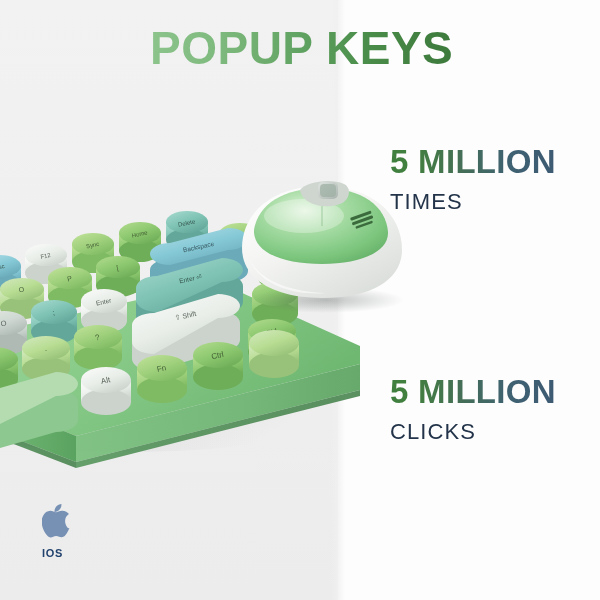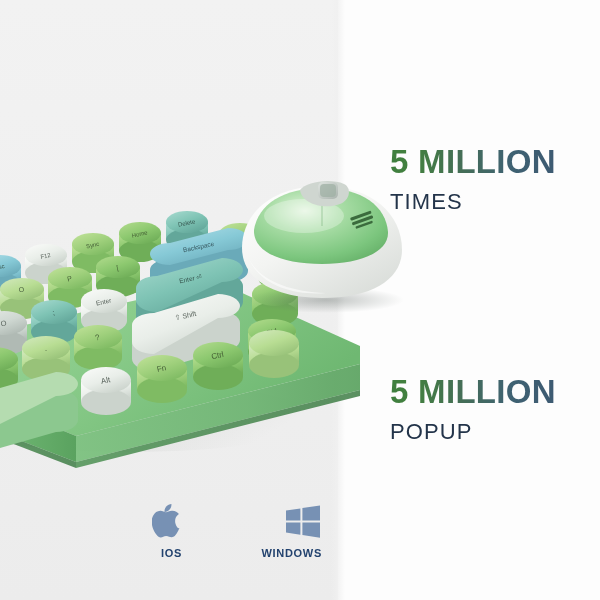--- a/index.html
+++ b/index.html
@@ -29,21 +29,21 @@
   .stat .big{font-size:33px;font-weight:bold;line-height:1.02;letter-spacing:.3px;white-space:nowrap;
     background:linear-gradient(90deg,#3f7f3f 0%,#43803f 14%,#456f56 42%,#3f6272 72%,#3d5a72 100%);
     -webkit-background-clip:text;background-clip:text;color:transparent;text-align:right;
     -webkit-text-fill-color:transparent;}
   .stat .sub{font-size:22px;color:#23344a;letter-spacing:1.1px;line-height:1.15;margin-top:10px;}
   .stat-times{top:145px;}
   .stat-clicks{top:375px;}
 
   
   .platforms{position:absolute;left:42px;top:495px;width:280px;height:80px;display:flex;}
-  .plat{flex:1;display:flex;flex-direction:column;align-items:flex-end;}
+  .plat{flex:1;display:flex;flex-direction:column;align-items:flex-start;}
   .plat .glyph{height:44px;display:flex;align-items:flex-end;justify-content:center;}
   .plat .plabel{margin-top:8px;font-size:11px;font-weight:bold;color:#22426e;letter-spacing:.7px;}
 
   
   #kb{position:absolute;left:-40px;top:150px;width:400px;height:320px;}
   .kb-svg{width:100%;height:100%;display:block;}
 
   
   #mouse{position:absolute;left:226px;top:160px;width:190px;height:155px;}
   .mouse-svg{width:100%;height:100%;display:block;}
@@ -379,53 +379,43 @@
       <path d="M22,96 C30,118 60,132 100,133 C70,136 32,126 22,96 Z" fill="#ffffff" opacity="0.55"></path>
 
       <g transform="translate(124,58) rotate(-20)">
         <rect x="0" y="0" width="22" height="3" rx="1.2" fill="#3b6b3d"></rect>
         <rect x="0" y="5" width="22" height="3" rx="1.2" fill="#3b6b3d"></rect>
         <rect x="2" y="10" width="18" height="2.4" rx="1.1" fill="#3b6b3d"></rect>
       </g>
     </svg>
   </div>
 
+  <div class="title">POPUP KEYS</div>
 
   <div class="stat stat-times">
     <div class="big">5 MILLION</div>
     <div class="sub">TIMES</div>
   </div>
 
   <div class="stat stat-clicks">
     <div class="big">5 MILLION</div>
-    <div class="sub">POPUP</div>
+    <div class="sub">CLICKS</div>
   </div>
 
   <div class="platforms">
 
     <div class="plat">
       <div class="glyph">
         <svg width="30" height="36" viewBox="0 0 30 36">
           <path d="M17.6,6.6c1.2-1.5,2-3.5,1.8-5.6c-1.7,0.1-3.9,1.2-5.1,2.6c-1.1,1.3-2.1,3.3-1.8,5.3C14.4,9,16.3,8,17.6,6.6z" fill="#7791b4"></path>
           <path d="M25.4,24.6c-1.5-2.1-2.3-4.3-2.3-6.6c0-2.8,1.3-5.1,3.8-6.9c-1.4-2-3.6-3.2-6.5-3.4c-2.7-0.2-5.1,1.5-6.4,1.5
                    c-1.4,0-3.6-1.5-5.8-1.4C5.4,7.9,2.6,9.7,1.1,12.7c-3,5.3-0.8,13.1,2.1,17.4c1.5,2.1,3.2,4.4,5.4,4.3c2.2-0.1,3-1.4,5.6-1.4
                    c2.6,0,3.3,1.4,5.6,1.3c2.3,0,3.8-2.1,5.2-4.2c1-1.5,1.8-3.2,2.4-5C27.3,25,26.3,25.9,25.4,24.6z" fill="#7791b4"></path>
         </svg>
       </div>
       <div class="plabel">IOS</div>
     </div>
 
 
-    <div class="plat">
-      <div class="glyph">
-        <svg width="38" height="34" viewBox="0 0 38 34">
-          <path d="M2,5.6 L16.4,3.4 L16.4,15.6 L2,15.6 Z" fill="#7791b4"></path>
-          <path d="M18.4,3.1 L36,0.4 L36,15.6 L18.4,15.6 Z" fill="#7791b4"></path>
-          <path d="M2,17.6 L16.4,17.6 L16.4,29.8 L2,27.6 Z" fill="#7791b4"></path>
-          <path d="M18.4,17.6 L36,17.6 L36,32.8 L18.4,30.1 Z" fill="#7791b4"></path>
-        </svg>
-      </div>
-      <div class="plabel">WINDOWS</div>
-    </div>
 
   </div>
 
 </div>
 
 </body></html>

